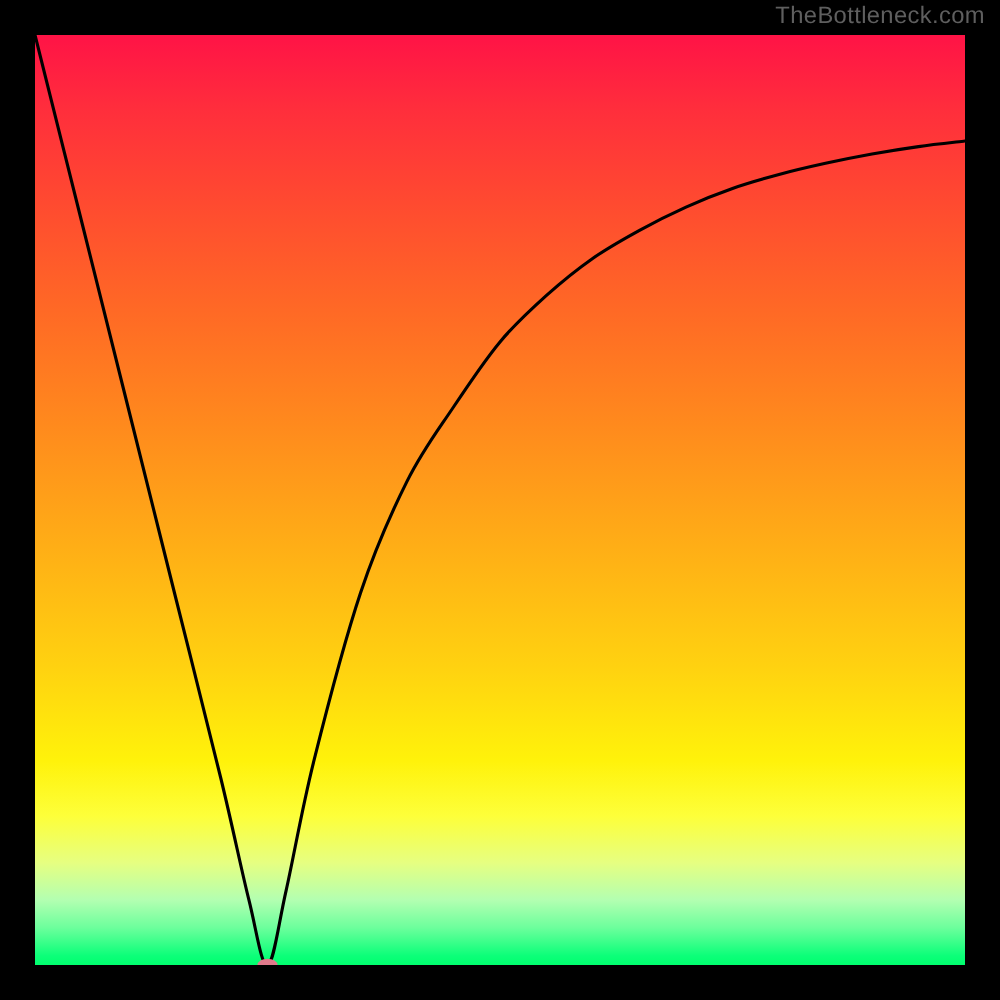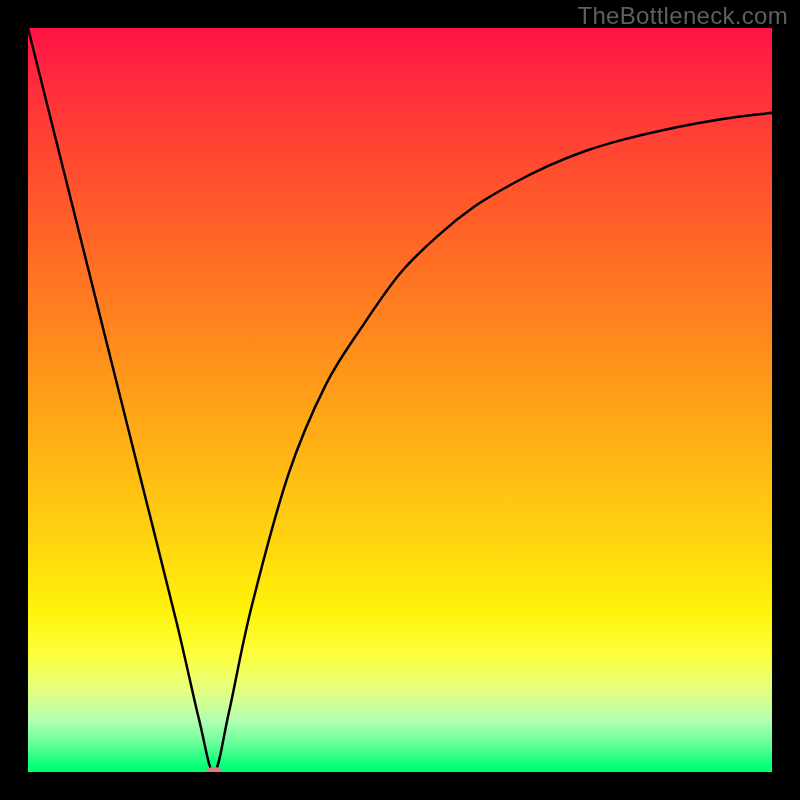--- a/index.html
+++ b/index.html
@@ -43,21 +43,21 @@
     position: absolute;
     inset: 0;
     width: 100%;
     height: 100%;
   }
   .watermark {
     position: absolute;
     top: 2px;
     right: 12px;
     color: #5f5f5f;
-    font-size: 24px;
+    font-size: 19px;
     font-weight: 500;
     letter-spacing: 0.3px;
     user-select: none;
   }
 </style>
 </head>
 <body>
 
 <div class="frame">
   <div class="plot-area">

